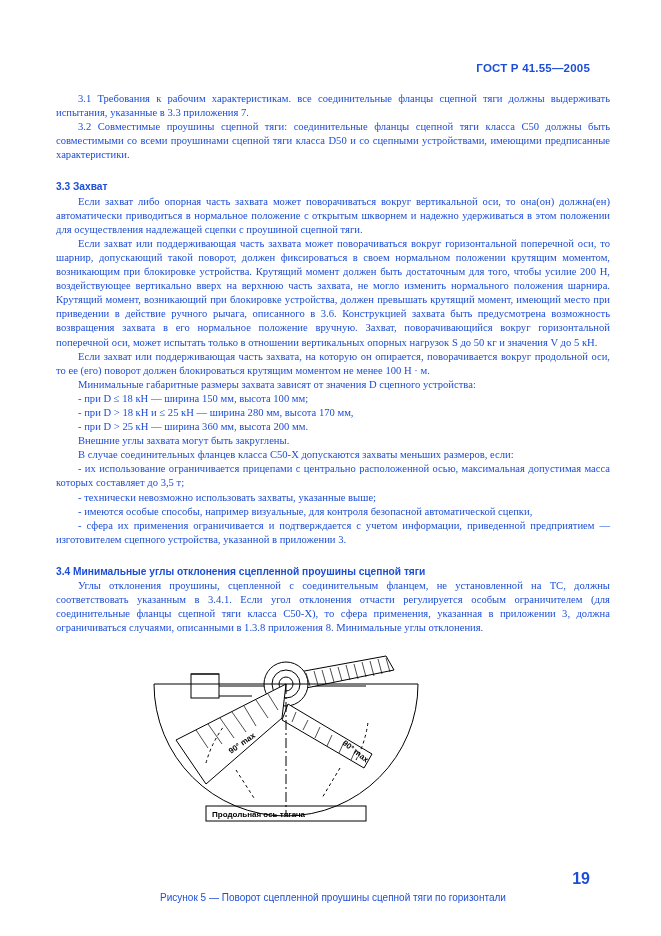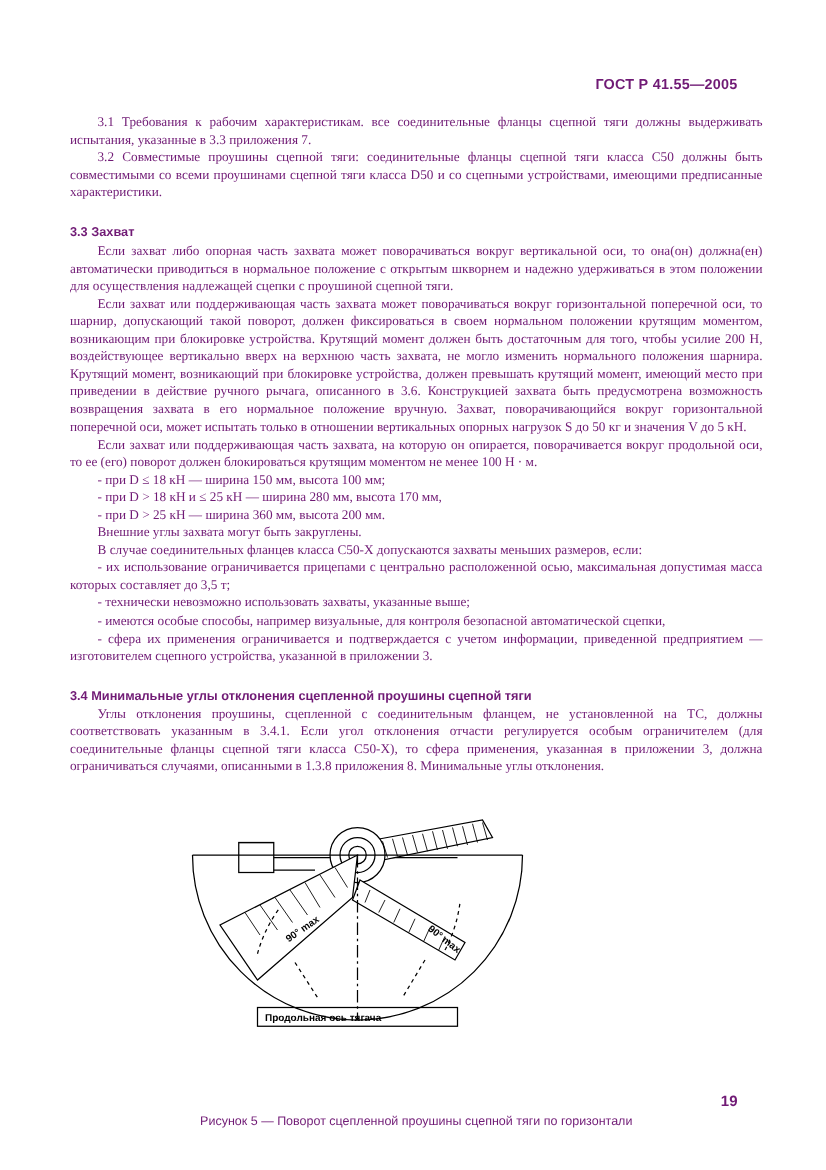--- a/index.html
+++ b/index.html
@@ -6,21 +6,21 @@
     margin: 0;
     padding: 0;
     background: #ffffff;
   }
   .page {
     position: relative;
     width: 634px;
     height: 936px;
     background: #ffffff;
     font-family: "Liberation Serif", serif;
-    color: #701a75;
+    color: #1d4ed8;
     overflow: hidden;
   }
   .header {
     position: absolute;
     top: 62px;
     right: 44px;
     font-family: "Liberation Sans", sans-serif;
     font-size: 11.5px;
     font-weight: bold;
     letter-spacing: 0.2px;
@@ -69,21 +69,21 @@
     text-align: center;
     font-family: "Liberation Sans", sans-serif;
     font-size: 10px;
     margin-top: 34px;
   }
   .pagenum {
     position: absolute;
     right: 44px;
     bottom: 48px;
     font-family: "Liberation Sans", sans-serif;
-    font-size: 12px;
+    font-size: 16px;
     font-weight: bold;
   }
   .axislabel {
     font-family: "Liberation Sans", sans-serif;
     font-size: 8px;
     font-weight: bold;
   }
 </style>
 </head>
 <body>
@@ -92,20 +92,21 @@
 
   <div class="header">ГОСТ Р 41.55—2005</div>
 
   <div class="content">
     <p>3.1  Требования к рабочим характеристикам. все соединительные фланцы сцепной тяги должны выдерживать испытания, указанные в 3.3 приложения 7.</p>
     <p>3.2  Совместимые проушины сцепной тяги: соединительные фланцы сцепной тяги класса С50 должны быть совместимыми со всеми проушинами сцепной тяги класса D50 и со сцепными устройствами, имеющими предписанные характеристики.</p>
     <p class="noindent sec-head bold">3.3  Захват</p>
     <p>Если захват либо опорная часть захвата может поворачиваться вокруг вертикальной оси, то она(он) должна(ен) автоматически приводиться в нормальное положение с открытым шкворнем и надежно удерживаться в этом положении для осуществления надлежащей сцепки с проушиной сцепной тяги.</p>
     <p>Если захват или поддерживающая часть захвата может поворачиваться вокруг горизонтальной поперечной оси, то шарнир, допускающий такой поворот, должен фиксироваться в своем нормальном положении крутящим моментом, возникающим при блокировке устройства. Крутящий момент должен быть достаточным для того, чтобы усилие 200 Н, воздействующее вертикально вверх на верхнюю часть захвата, не могло изменить нормального положения шарнира. Крутящий момент, возникающий при блокировке устройства, должен превышать крутящий момент, имеющий место при приведении в действие ручного рычага, описанного в 3.6. Конструкцией захвата быть предусмотрена возможность возвращения захвата в его нормальное положение вручную. Захват, поворачивающийся вокруг горизонтальной поперечной оси, может испытать только в отношении вертикальных опорных нагрузок S до 50 кг и значения V до 5 кН.</p>
     <p>Если захват или поддерживающая часть захвата, на которую он опирается, поворачивается вокруг продольной оси, то ее (его) поворот должен блокироваться крутящим моментом не менее 100 Н · м.</p>
+    <p>Минимальные габаритные размеры захвата зависят от значения D сцепного устройства:</p>
     <p class="dash">- при D ≤ 18 кН — ширина 150 мм, высота 100 мм;</p>
     <p class="dash">- при D &gt; 18 кН и ≤ 25 кН — ширина 280 мм, высота 170 мм,</p>
     <p class="dash">- при D &gt; 25 кН — ширина 360 мм, высота 200 мм.</p>
     <p>Внешние углы захвата могут быть закруглены.</p>
     <p>В случае соединительных фланцев класса C50-X допускаются захваты меньших размеров, если:</p>
     <p class="dash">- их использование ограничивается прицепами с центрально расположенной осью, максимальная допустимая масса которых составляет до 3,5 т;</p>
     <p class="dash">- технически невозможно использовать захваты, указанные выше;</p>
     <p class="dash">- имеются особые способы, например визуальные, для контроля безопасной автоматической сцепки,</p>
     <p class="dash">- сфера их применения ограничивается и подтверждается с учетом информации, приведенной предприятием — изготовителем сцепного устройства, указанной в приложении 3.</p>
     <p class="noindent sec-head bold">3.4  Минимальные углы отклонения сцепленной проушины сцепной тяги</p>

